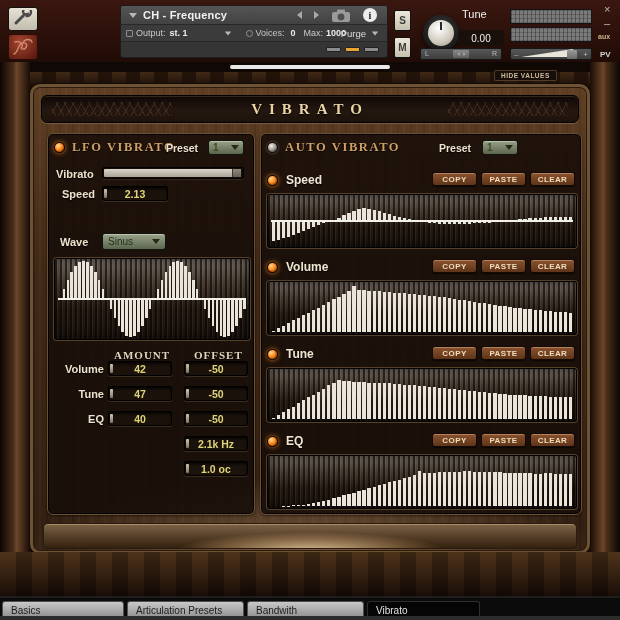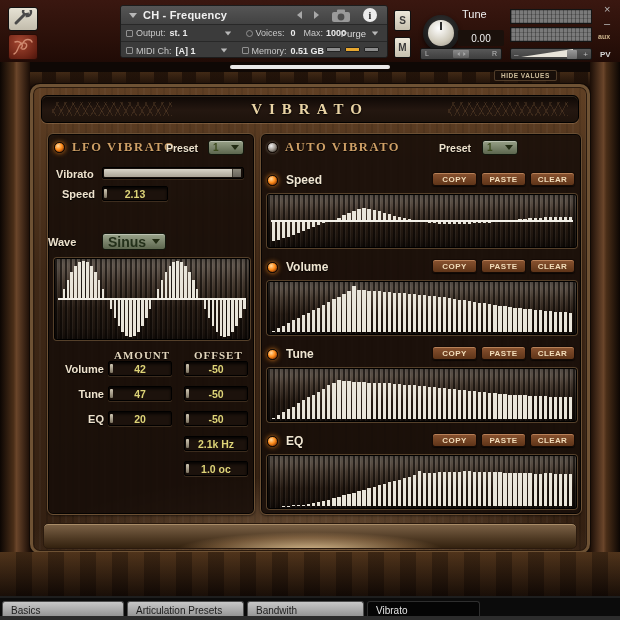--- a/index.html
+++ b/index.html
@@ -111,21 +111,21 @@
   .field{position:absolute;height:15px;background:#1c120c;border:1px solid #000;border-radius:2px;
     box-shadow:inset 0 2px 3px rgba(0,0,0,.8),0 1px 0 rgba(210,170,120,.18);
     color:#ded478;font-size:10.5px;font-weight:bold;display:flex;align-items:center;justify-content:center;}
   .field::before{content:"";position:absolute;left:1px;top:2px;bottom:2px;width:3px;background:linear-gradient(180deg,#cfc6b2,#7d7462);border-radius:1px;}
   .slider{position:absolute;height:12px;background:#140d09;border:1px solid #000;border-radius:2px;box-shadow:0 1px 0 rgba(210,170,120,.15);}
   .slider .fill{position:absolute;left:1px;top:1px;bottom:1px;width:92%;background:linear-gradient(180deg,#d8d4c8,#aaa496);border-radius:1px;}
   .slider .handle{position:absolute;top:1px;bottom:1px;width:9px;background:linear-gradient(180deg,#8d897c,#66625a);border-left:1px solid #3c382f;}
   .wave-dd{display:flex;align-items:center;justify-content:space-between;padding:0 5px;position:absolute;
     width:64px;height:17px;border-radius:3px;border:1px solid #11160c;
     background:linear-gradient(180deg,#9aa48b,#5c664e);box-shadow:inset 0 1px 0 rgba(255,255,255,.35);}
-  .wave-dd .wv{color:#23301a;font-size:14px;font-weight:bold;}
+  .wave-dd .wv{color:#23301a;font-size:10px;font-weight:normal;}
   .wave-dd .tri{width:0;height:0;border-left:4px solid transparent;border-right:4px solid transparent;border-top:5px solid #222c14;}
   .colhead{position:absolute;font-family:"Liberation Serif",serif;font-size:11px;font-weight:bold;letter-spacing:1px;color:#e3d6bd;text-shadow:0 1px 1px #000;}
 
   .graphbox{position:absolute;border:1px solid #000;border-radius:3px;
     box-shadow:0 0 0 1px #55402a, inset 0 0 8px rgba(0,0,0,.6);
     background:linear-gradient(180deg,#6d635a 0%,#463a30 30%,#251a12 62%,#17100b 100%);
     background-blend-mode:normal;overflow:hidden;display:flex;align-items:stretch;padding:2px 3px;}
   .graphbox::after{content:"";position:absolute;inset:0;
     background:repeating-linear-gradient(90deg,rgba(8,5,3,.62) 0 2px,rgba(255,255,255,.05) 2px 3px,rgba(8,5,3,0) 3px 5px);pointer-events:none;}
   .gcol{flex:1 1 0;position:relative;}
@@ -193,29 +193,20 @@
         <span class="ip-val" style="margin-left:4px;">st. 1</span>
         <span class="tri-down" style="margin-left:36px;transform:scale(.8);"></span>
         <span class="mini-glyph round" style="margin-left:14px;"></span>
         <span class="ip-txt">Voices:</span>
         <span class="ip-val" style="margin-left:6px;">0</span>
         <span class="ip-txt" style="margin-left:8px;">Max:</span>
         <span class="ip-val" style="margin-left:3px;">1000</span>
         <span class="purge-wrap" style="top:auto;">
         </span>
       </div>
-      <div class="ip-row3">
-        <span class="mini-glyph"></span>
-        <span class="ip-txt">MIDI Ch:</span>
-        <span class="ip-val" style="margin-left:4px;">[A] 1</span>
-        <span class="tri-down" style="margin-left:24px;transform:scale(.8);"></span>
-        <span class="mini-glyph" style="margin-left:14px;"></span>
-        <span class="ip-txt">Memory:</span>
-        <span class="ip-val" style="margin-left:4px;">0.51 GB</span>
-      </div>
       <div class="purge-wrap">
         <span class="purge-lbl">Purge</span>
         <span class="tri-down" style="transform:scale(.8);"></span>
       </div>
       <div class="lights">
         <span class="light"></span>
         <span class="light on"></span>
         <span class="light"></span>
       </div>
     </div>
@@ -285,21 +276,21 @@
 
       <span class="lbl" style="position:absolute;left:8px;top:34px;">Vibrato</span>
       <div class="slider" style="left:54px;top:33px;width:142px;">
         <span class="fill"></span>
         <span class="handle" style="right:2px;"></span>
       </div>
 
       <span class="lbl" style="position:absolute;left:14px;top:54px;">Speed</span>
       <div class="field" style="left:54px;top:52px;width:66px;">2.13</div>
 
-      <span class="lbl" style="position:absolute;left:0;top:102px;">Wave</span>
+      <span class="lbl" style="position:absolute;left:12px;top:102px;">Wave</span>
       <div class="wave-dd" style="left:54px;top:99px;">
         <span class="wv">Sinus</span>
           <span class="tri"></span>
       </div>
 
       <div class="graphbox" style="left:6px;top:124px;width:196px;height:82px;">
           <div class="gcol">
             <div class="gbar" style="height: 0%; bottom: 50%;"></div>
           </div>
           <div class="gcol">
@@ -451,21 +442,21 @@
 
       <span class="lbl" style="position:absolute;left:0;top:229px;width:56px;text-align:right;">Volume</span>
       <div class="field" style="left:60px;top:227px;width:64px;">42</div>
       <div class="field" style="left:136px;top:227px;width:64px;">-50</div>
 
       <span class="lbl" style="position:absolute;left:0;top:254px;width:56px;text-align:right;">Tune</span>
       <div class="field" style="left:60px;top:252px;width:64px;">47</div>
       <div class="field" style="left:136px;top:252px;width:64px;">-50</div>
 
       <span class="lbl" style="position:absolute;left:0;top:279px;width:56px;text-align:right;">EQ</span>
-      <div class="field" style="left:60px;top:277px;width:64px;">20</div>
+      <div class="field" style="left:60px;top:277px;width:64px;">40</div>
       <div class="field" style="left:136px;top:277px;width:64px;">-50</div>
 
       <div class="field" style="left:136px;top:302px;width:64px;">2.1k Hz</div>
 
       <div class="field" style="left:136px;top:327px;width:64px;">1.0 oc</div>
     </div>
 
     <div class="panel auto-panel">
       <div style="position:absolute;left:6px;top:6px;display:flex;align-items:center;">
         <span class="led gray"></span>

